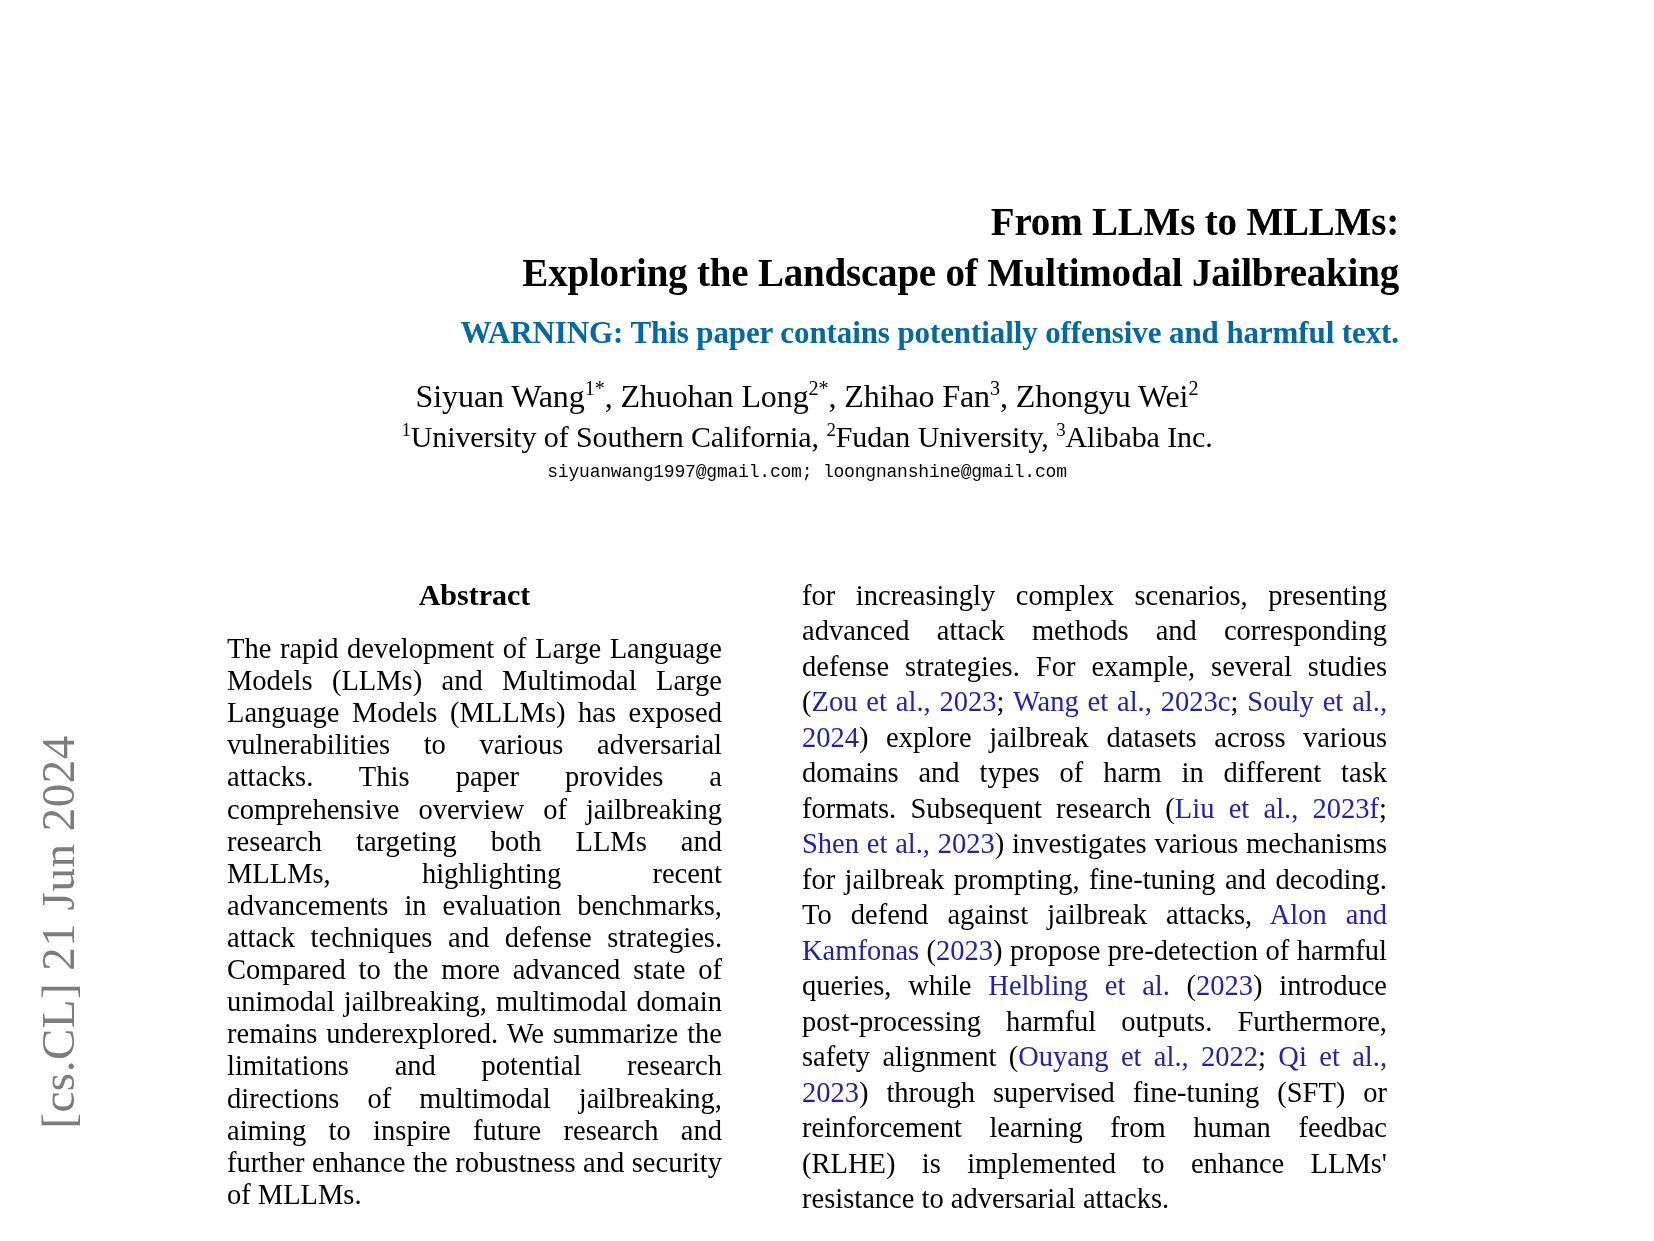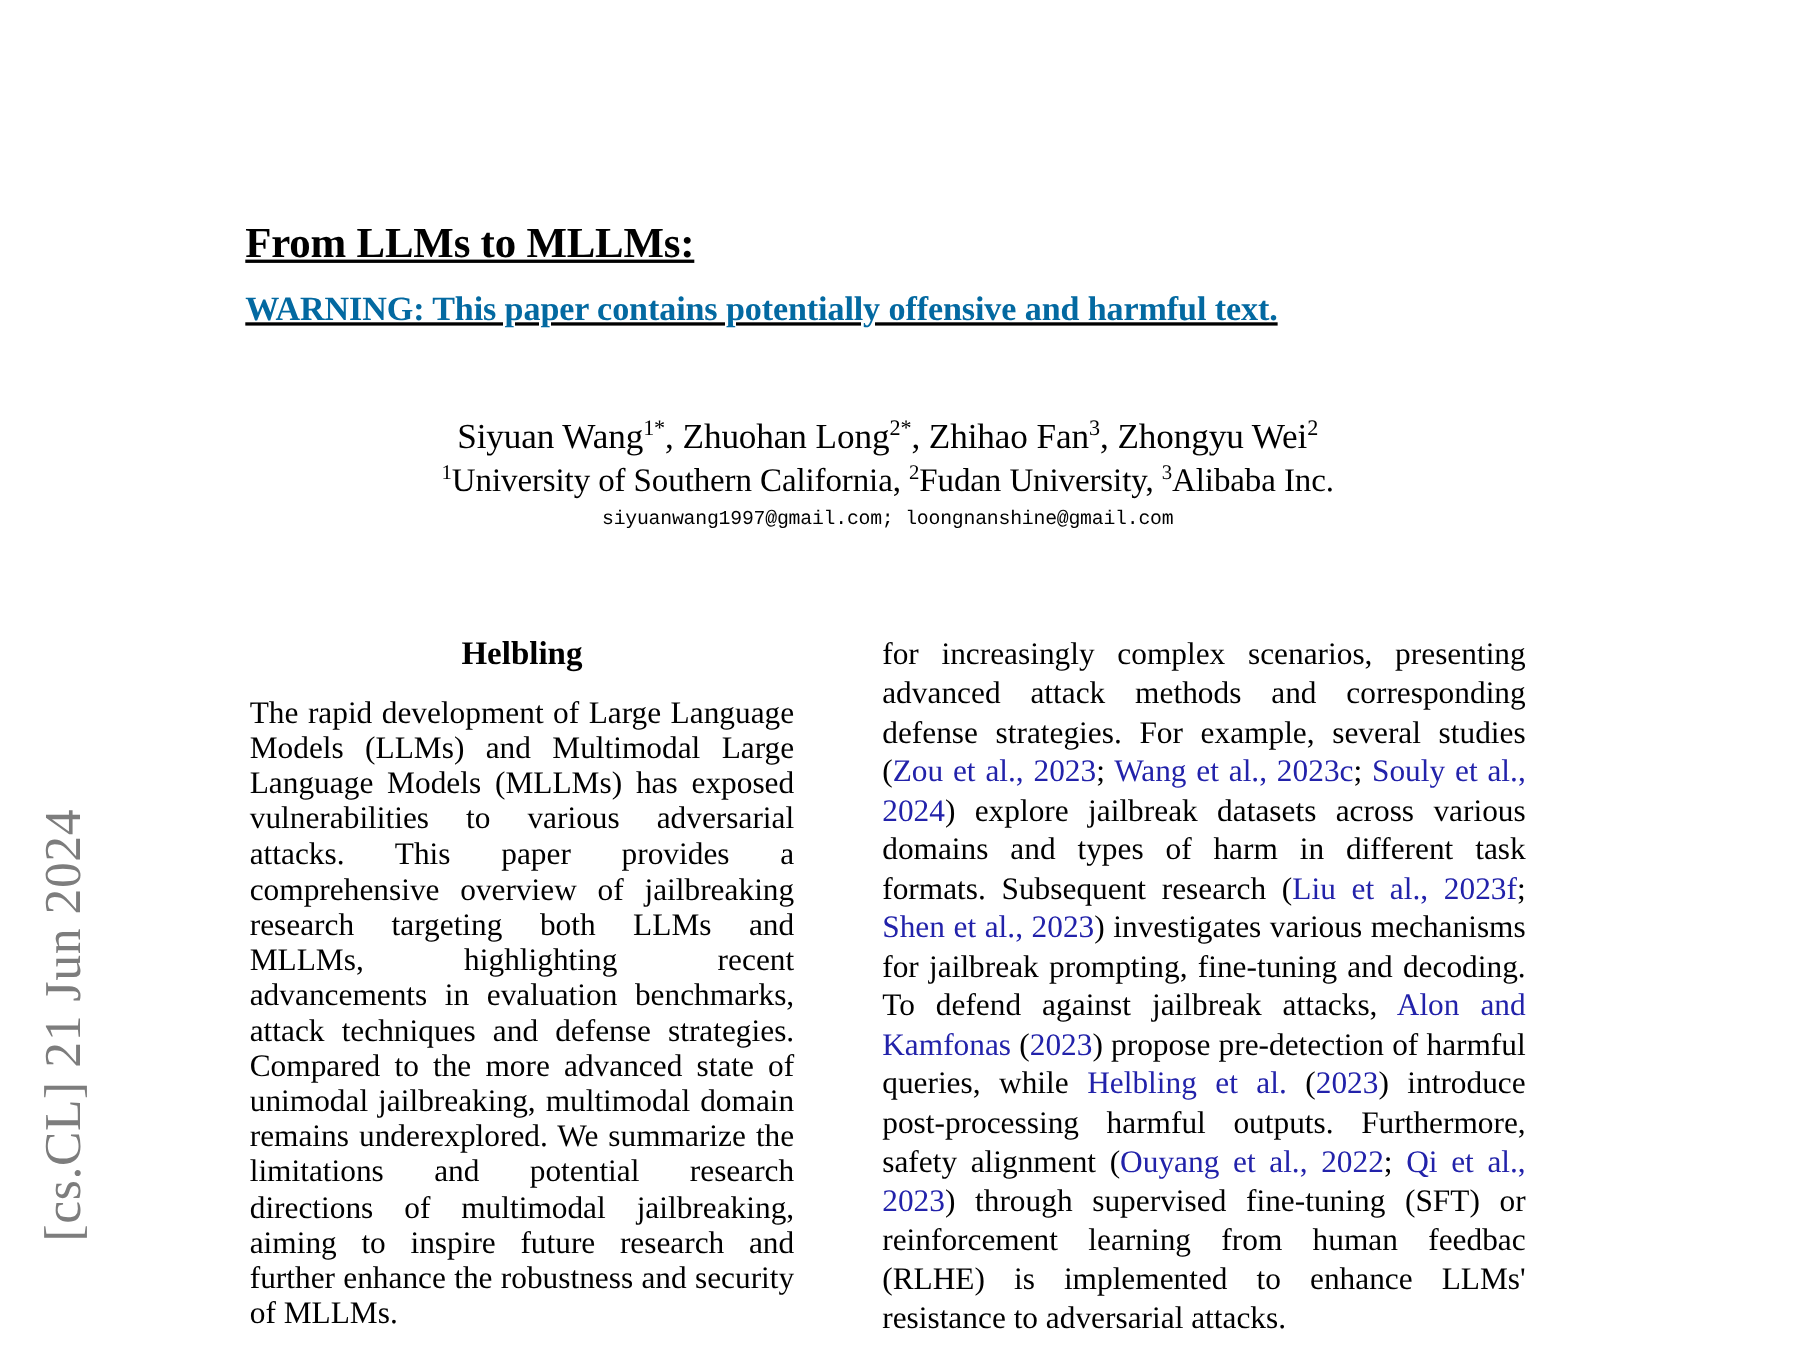--- a/index.html
+++ b/index.html
@@ -37,25 +37,24 @@
     position: absolute;
     left: 0;
     top: 0;
     width: 1654px;
     height: 1241px;
   }
 
   
   #title-block {
     position: absolute;
-    left: 223px;
+    left: 239px;
     top: 196px;
     width: 1160px;
-    text-align: left;
-    text-decoration: underline;
+    text-align: right;
   }
   .title-line {
     font-size: 39px;
     font-weight: bold;
     line-height: 1.32;
     letter-spacing: -0.2px;
   }
   #warning-line {
     margin-top: 16px;
     font-size: 31px;
@@ -140,31 +139,32 @@
 </style>
 </head>
 <body>
 
 <div id="arxiv-stamp" style="color: rgb(125, 125, 125);">[cs.CL]  21 Jun 2024</div>
 
 <div id="page">
 
   <div id="title-block">
     <div class="title-line">From LLMs to MLLMs:</div>
+    <div class="title-line">Exploring the Landscape of Multimodal Jailbreaking</div>
     <div id="warning-line" style="color: #0369a1;">WARNING: This paper contains potentially offensive and harmful text.</div>
   </div>
 
   <div id="author-block">
     <div id="author-names"><span>Siyuan Wang</span><sup>1*</sup>, <span>Zhuohan Long</span><sup>2*</sup>, <span>Zhihao Fan</span><sup>3</sup>, <span>Zhongyu Wei</span><sup>2</sup></div>
     <div id="affiliations"><sup>1</sup><span>University of Southern California</span>, <sup>2</sup><span>Fudan University</span>, <sup>3</sup><span>Alibaba Inc.</span></div>
     <div id="emails">siyuanwang1997@gmail.com; loongnanshine@gmail.com</div>
   </div>
 
   <div id="col-left">
-    <div id="abstract-heading">Helbling</div>
+    <div id="abstract-heading">Abstract</div>
     <div class="body-text">The rapid development of Large Language Models (LLMs) and Multimodal Large Language Models (MLLMs) has exposed vulnerabilities to various adversarial attacks. This paper provides a comprehensive overview of jailbreaking research targeting both LLMs and MLLMs, highlighting recent advancements in evaluation benchmarks, attack techniques and defense strategies. Compared to the more advanced state of unimodal jailbreaking, multimodal domain remains underexplored. We summarize the limitations and potential research directions of multimodal jailbreaking, aiming to inspire future research and further enhance the robustness and security of MLLMs.</div>
     <div id="section-heading">
       <span class="sec-num">1</span>
       <span>Introduction</span>
     </div>
   </div>
 
   <div id="col-right">
     <div class="body-text" id="right-body"><span>for increasingly complex scenarios, presenting advanced attack methods and corresponding defense strategies. For example, several studies (</span><span class="cite" style="color: rgb(34, 34, 170);">Zou et al., 2023</span><span>; </span><span class="cite" style="color: rgb(34, 34, 170);">Wang et al., 2023c</span><span>; </span><span class="cite" style="color: rgb(34, 34, 170);">Souly et al., 2024</span><span>) explore jailbreak datasets across various domains and types of harm in different task formats. Subsequent research (</span><span class="cite" style="color: rgb(34, 34, 170);">Liu et al., 2023f</span><span>; </span><span class="cite" style="color: rgb(34, 34, 170);">Shen et al., 2023</span><span>) investigates various mechanisms for jailbreak prompting, fine-tuning and decoding. To defend against jailbreak attacks, </span><span class="cite" style="color: rgb(34, 34, 170);">Alon and Kamfonas</span><span> (</span><span class="cite" style="color: rgb(34, 34, 170);">2023</span><span>) propose pre-detection of harmful queries, while </span><span class="cite" style="color: rgb(34, 34, 170);">Helbling et al.</span><span> (</span><span class="cite" style="color: rgb(34, 34, 170);">2023</span><span>) introduce post-processing harmful outputs. Furthermore, safety alignment (</span><span class="cite" style="color: rgb(34, 34, 170);">Ouyang et al., 2022</span><span>; </span><span class="cite" style="color: rgb(34, 34, 170);">Qi et al., 2023</span><span>) through supervised fine-tuning (SFT) or reinforcement learning from human feedbac (RLHE) is implemented to enhance LLMs' resistance to adversarial attacks.</span></div>
   </div>

